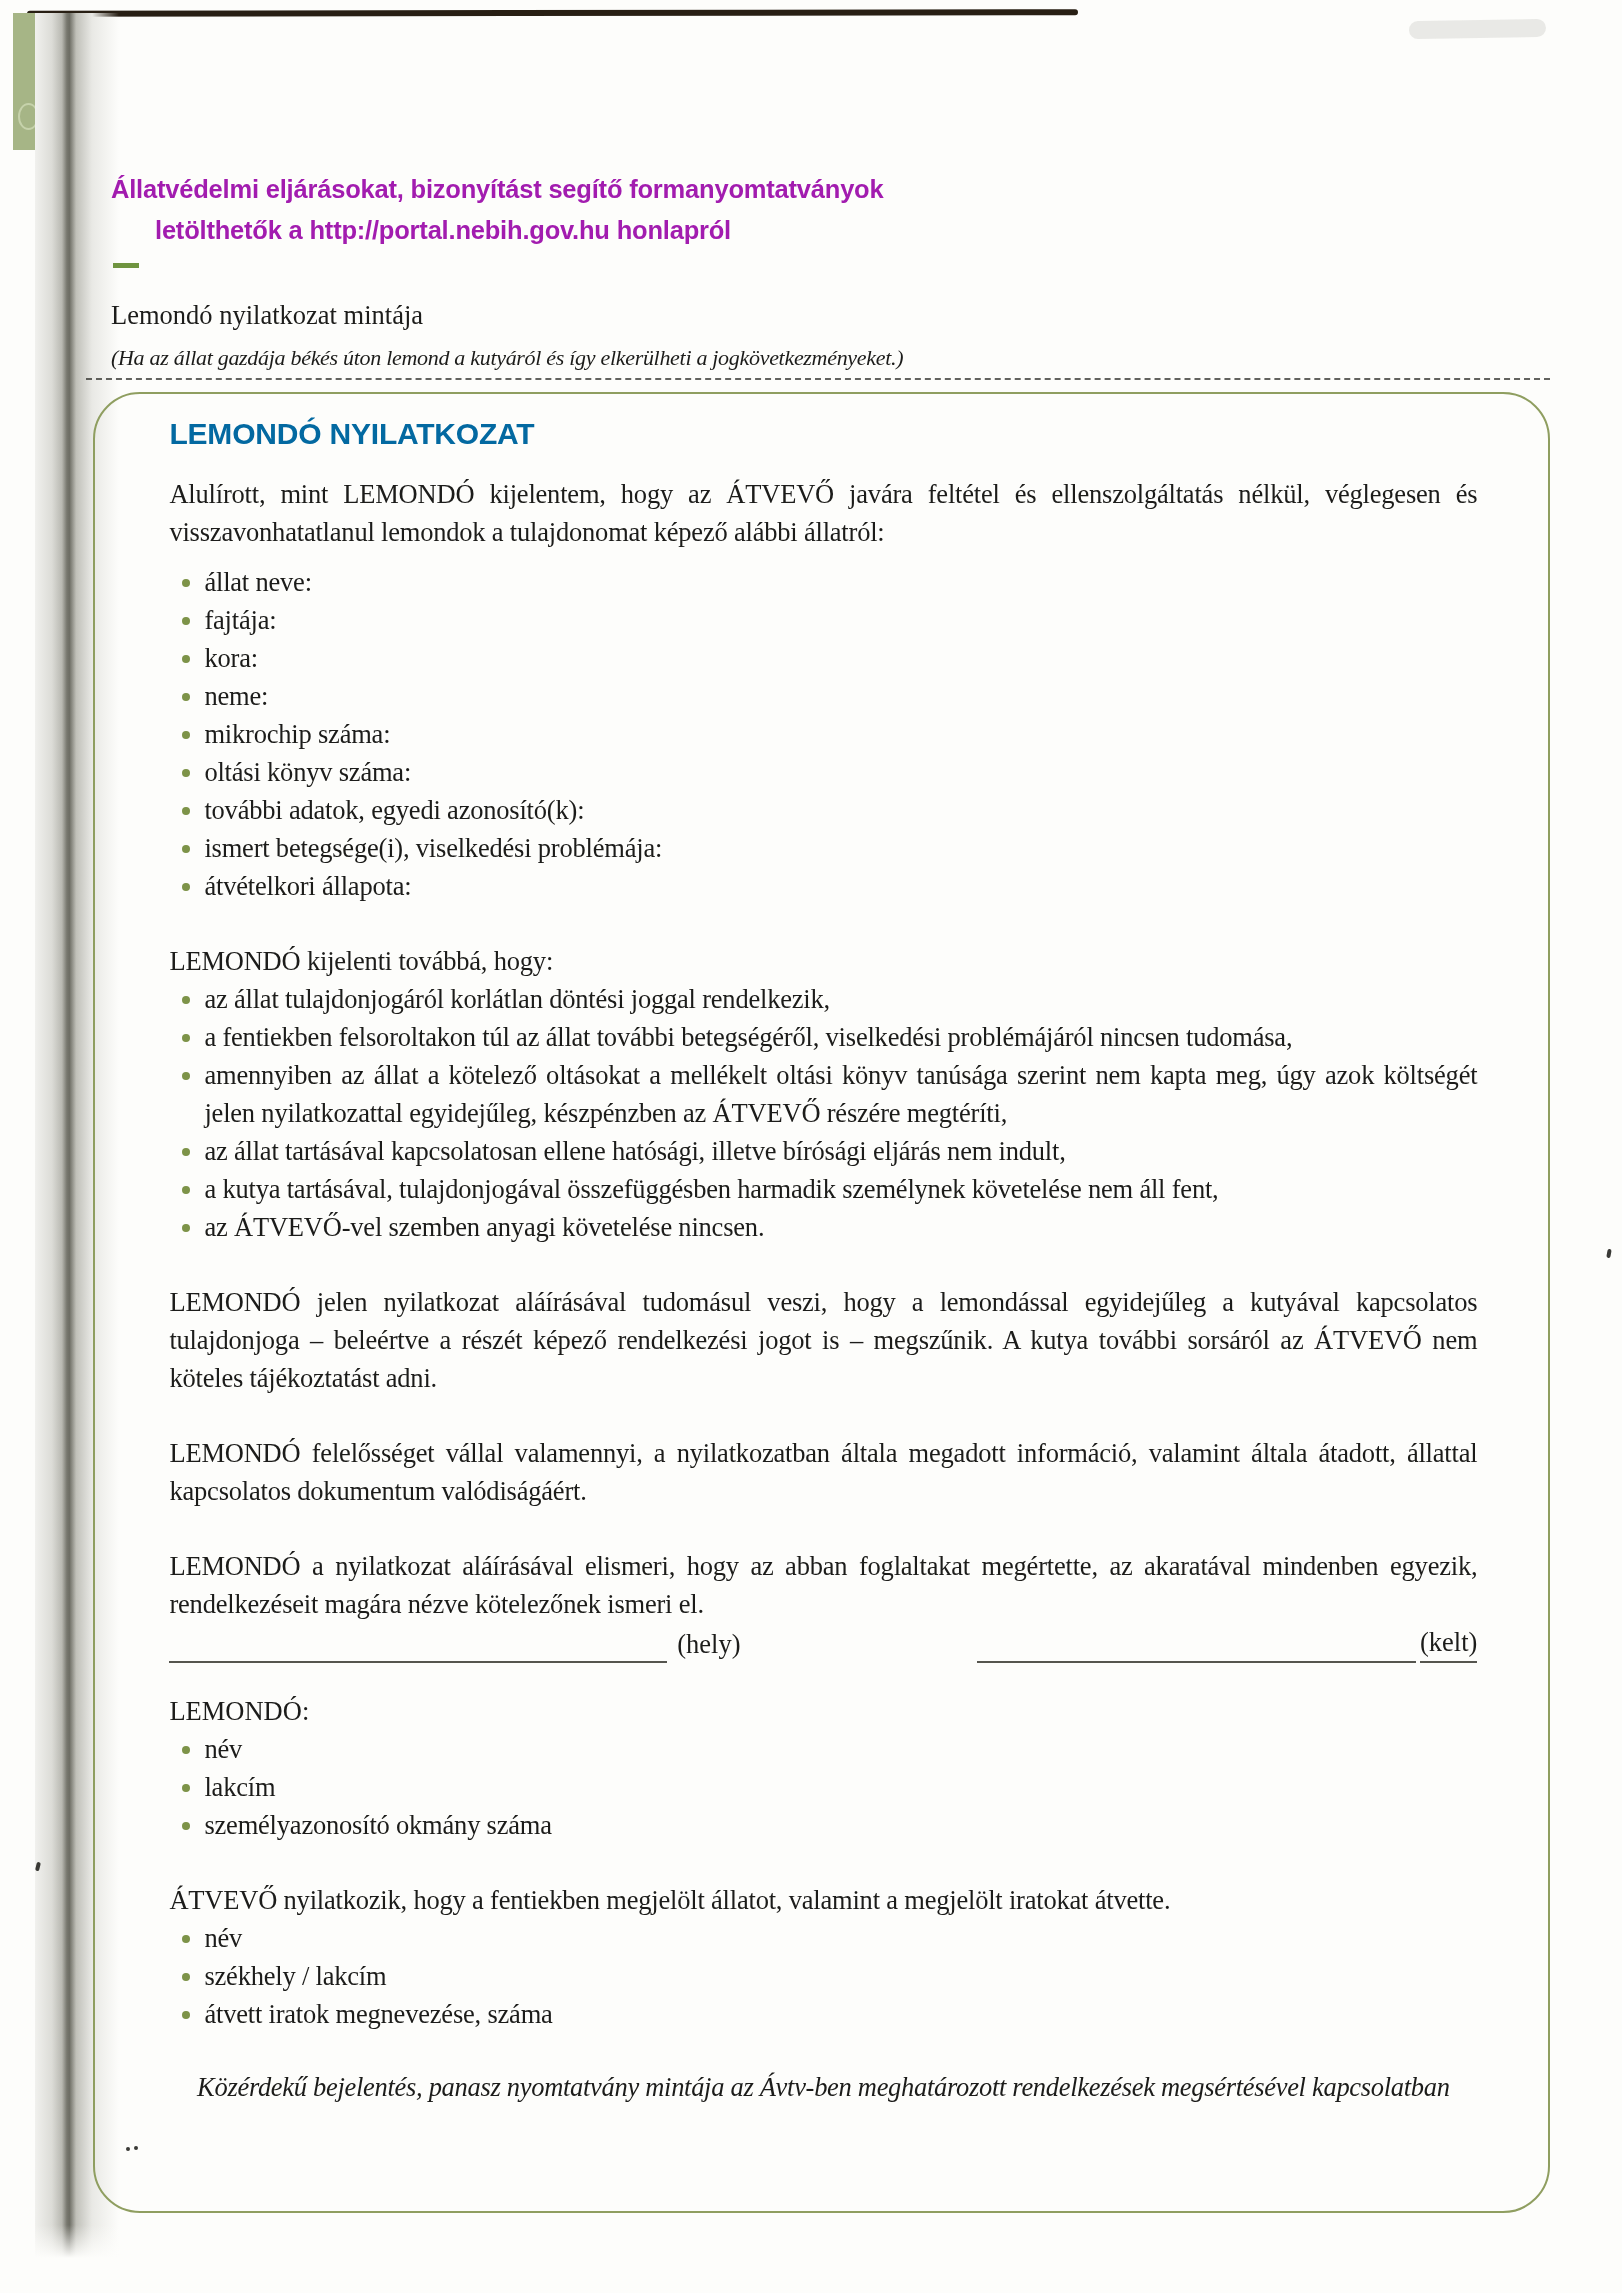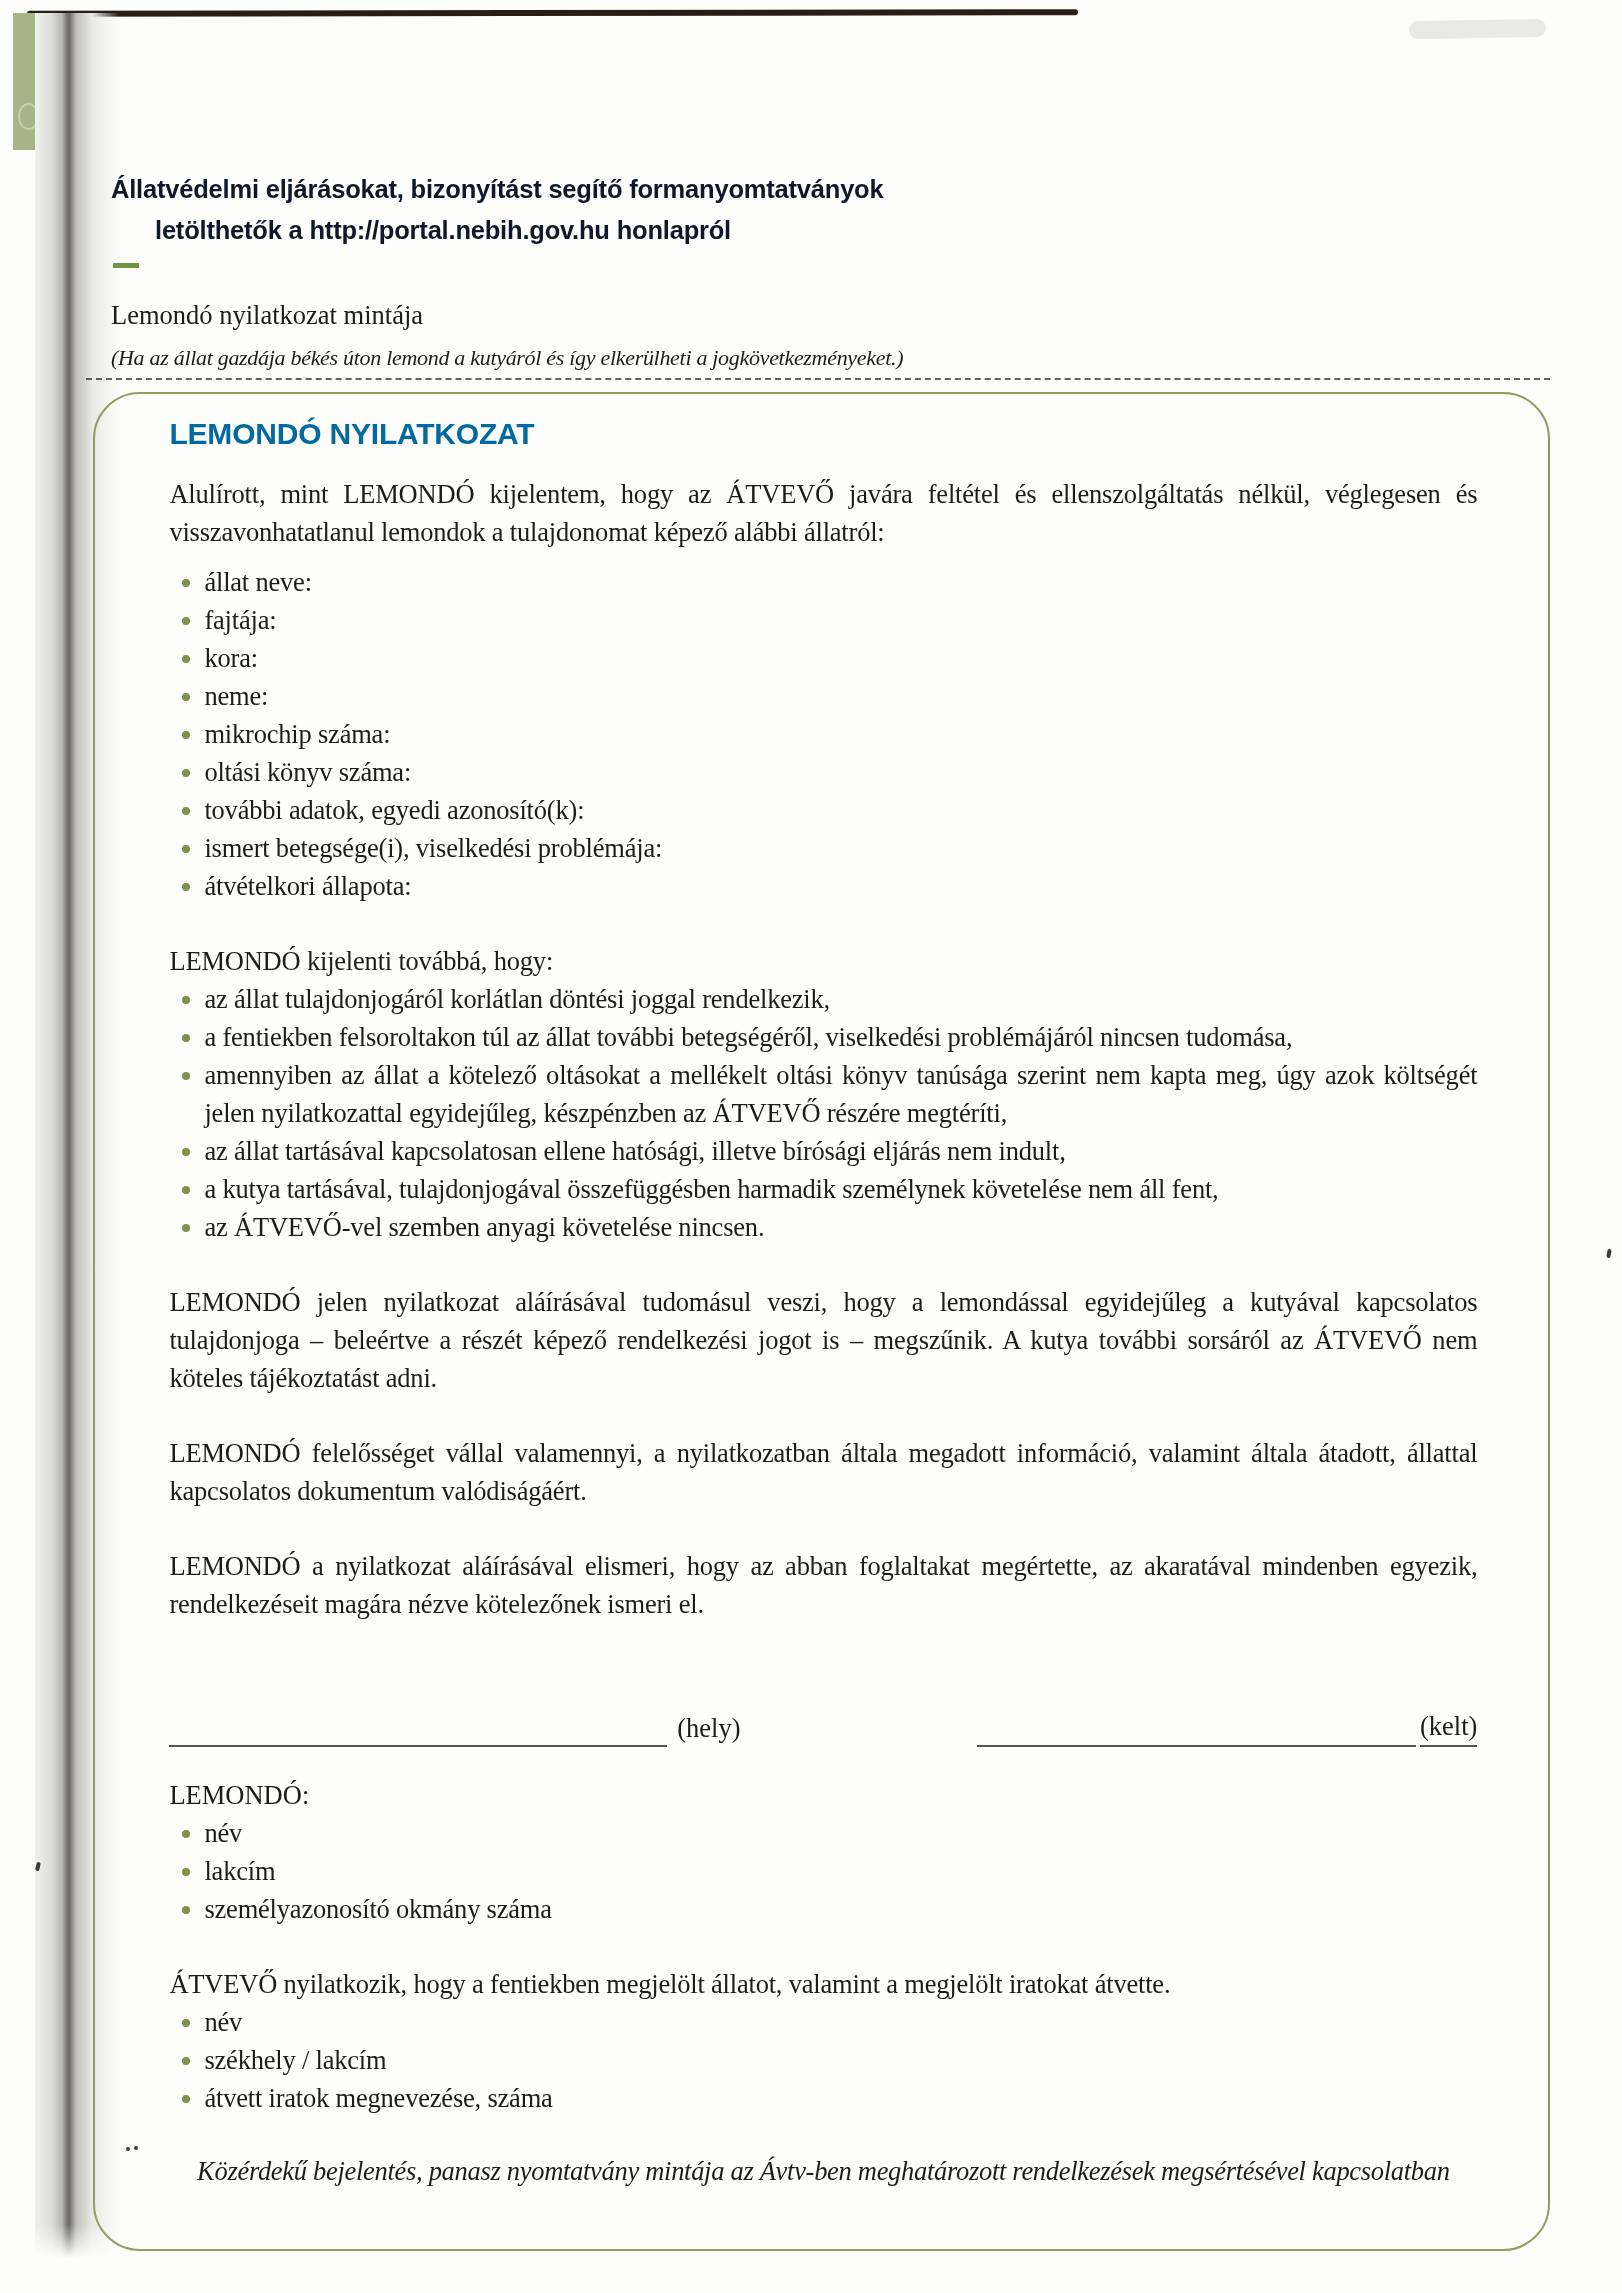--- a/index.html
+++ b/index.html
@@ -27,21 +27,21 @@
   .a-dot1{left:126px;top:2147px;width:3.9px;height:3.9px;}
   .a-dot2{left:134px;top:2146px;width:3.9px;height:3.9px;}
   .a-mark-left{left:36px;top:1862px;width:3.9px;height:8.8px;border-radius:2px;transform:rotate(14deg);}
   .a-mark-right{left:1607px;top:1249px;width:3.9px;height:8.8px;border-radius:2px;transform:rotate(10deg);}
 
   
   .content{position:absolute;left:111px;top:169px;width:1369px;}
 
   .green-header{
     font-family:"Liberation Sans",sans-serif;font-weight:bold;
-    font-size:25.5px;line-height:41px;color:#0f172a;letter-spacing:-0.2px;
+    font-size:25.5px;line-height:41px;color:#a21caf;letter-spacing:-0.2px;
   }
   .green-header .l2{padding-left:44px;display:block;}
   .green-dash{width:25.5px;height:4.9px;background:#6f943f;margin:11.8px 0 0 2px;}
 
   .subtitle{font-size:26.5px;line-height:36px;margin-top:29px;}
   .note{font-size:22px;line-height:36px;font-style:italic;margin-top:7.8px;letter-spacing:-0.3px;}
 
   .formbox{
     box-sizing:border-box;margin:15.7px 0 0 -17.6px;width:1457px;min-height:1821px;
     border:2px solid #8f9e60;border-radius:47px;padding:17.6px 71px 59px 74px;
@@ -56,21 +56,21 @@
 
   ul.fields{list-style:none;margin:12.7px 0 0;padding:0 0 0 35px;}
   ul.fields li{position:relative;font-size:26.5px;line-height:38px;text-align:justify;letter-spacing:-0.2px;}
   ul.fields li::before{
     content:'';position:absolute;left:-22.5px;top:15.7px;width:7.8px;height:7.8px;
     border-radius:50%;background:#7d9348;
   }
   ul.tight{margin-top:0;}
 
   .sign-row{display:flex;justify-content:space-between;align-items:flex-end;
-    margin-top:84px;font-size:26.5px;line-height:38px;}
+    font-size:26.5px;line-height:38px;}
   .sig-left,.sig-right{display:flex;align-items:flex-end;}
   .sig-line{display:inline-block;border-bottom:2px solid #55554e;height:29px;}
   .line-place{width:498px;margin-right:9.8px;}
   .line-date{width:439px;margin-right:3.9px;}
   .sig-label{white-space:nowrap;}
   .underlined{border-bottom:2px solid #55554e;}
 
   .sect-heading{font-size:26.5px;line-height:38px;margin-top:29px;}
   .footer-note{font-size:26.5px;line-height:38px;font-style:italic;margin-top:35px;letter-spacing:-0.3px;text-align:center;}
 </style>

